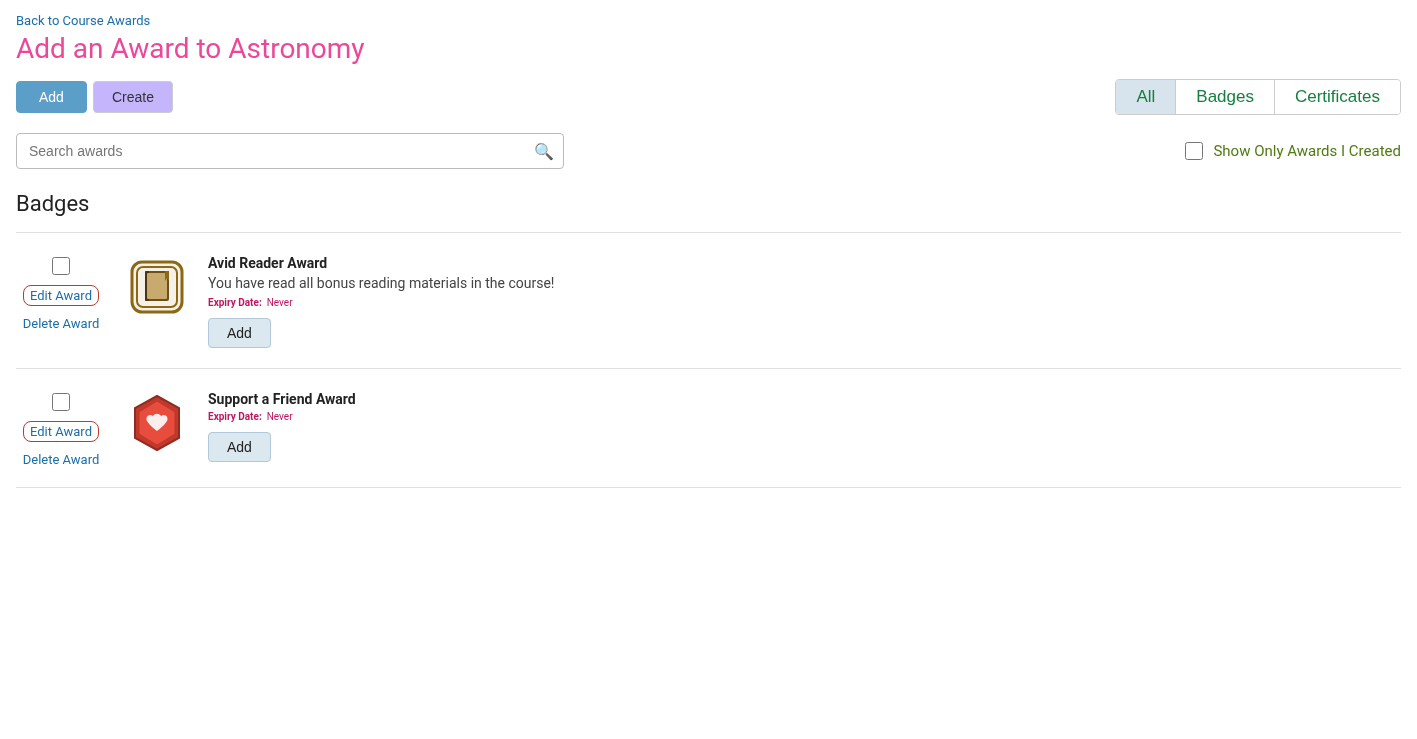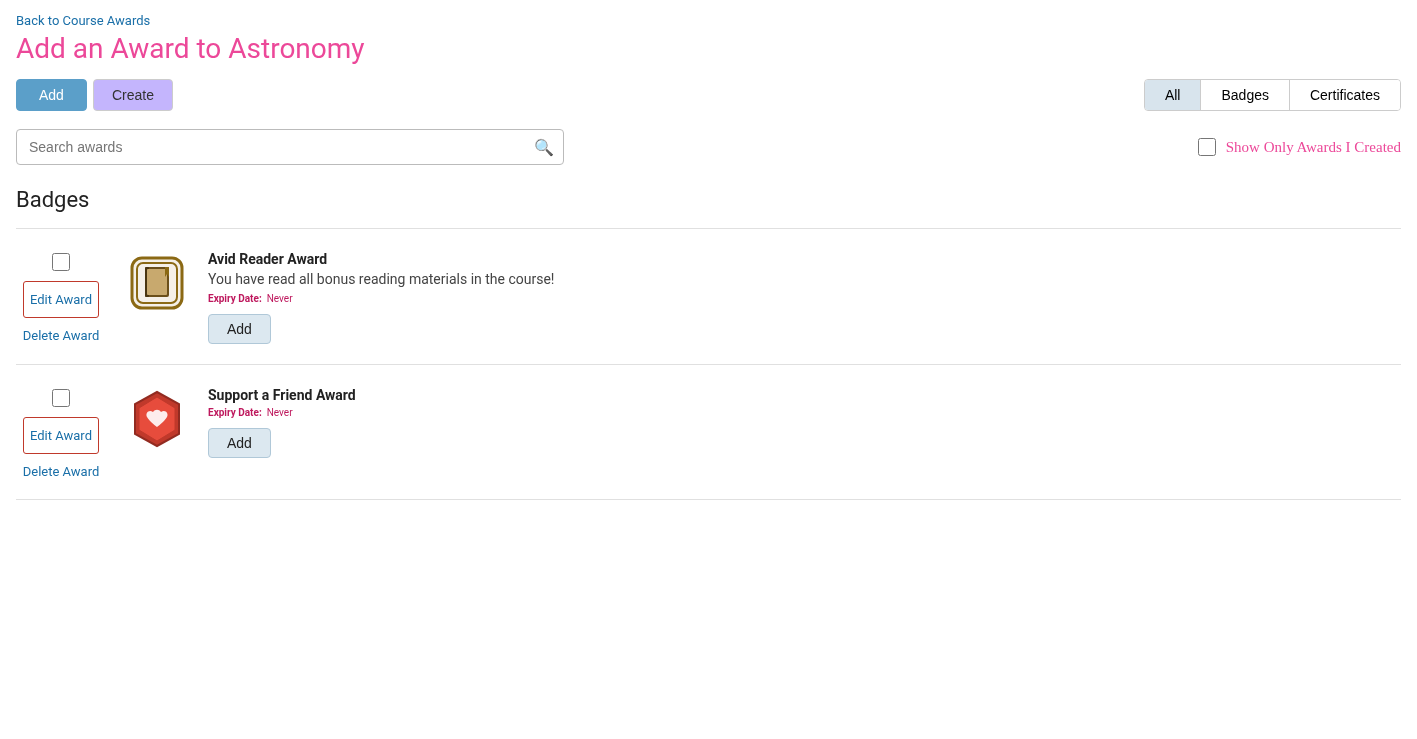--- a/index.html
+++ b/index.html
@@ -53,25 +53,25 @@
       cursor: pointer;
     }
     .type-tabs {
       display: flex;
       border: 1px solid #ccc;
       border-radius: 4px;
       overflow: hidden;
     }
     .type-tab {
       padding: 7px 20px;
-      font-size: 14px;
+      font-size: 17px;
       cursor: pointer;
       background: #fff;
       border: none;
-      color: #000000;
+      color: #15803d;
     }
     .type-tab.active {
       background: #d8e4ed;
       font-weight: 500;
     }
     .type-tab:not(:last-child) {
       border-right: 1px solid #ccc;
     }
     .search-row {
       display: flex;
@@ -107,22 +107,21 @@
       gap: 10px;
     }
     .show-only-checkbox {
       width: 18px;
       height: 18px;
       cursor: pointer;
       accent-color: #5b9fc9;
     }
     .show-only-label {
       font-size: 15px;
-      color: #ec4899;
-      font-family: Liberation Serif, serif;
+      color: #4d7c0f;
     }
     .section-title {
       font-size: 22px;
       font-weight: 400;
       color: #222;
       margin-bottom: 16px;
     }
     .award-list {
       border-top: 1px solid #e0e0e0;
     }
@@ -150,22 +149,22 @@
     .award-action-link {
       color: #1a6fa8;
       text-decoration: none;
       font-size: 13px;
       cursor: pointer;
       display: block;
       text-align: center;
     }
     .award-action-link.edit-link {
       border: 1px solid #c0392b;
-      border-radius: 3px;
-      padding: 10px 6px;
+      border-radius: 8px;
+      padding: 2px 6px;
     }
     .award-icon-col {
       width: 70px;
       display: flex;
       justify-content: center;
       align-items: flex-start;
       padding-top: 4px;
     }
     .badge-icon {
       width: 60px;

